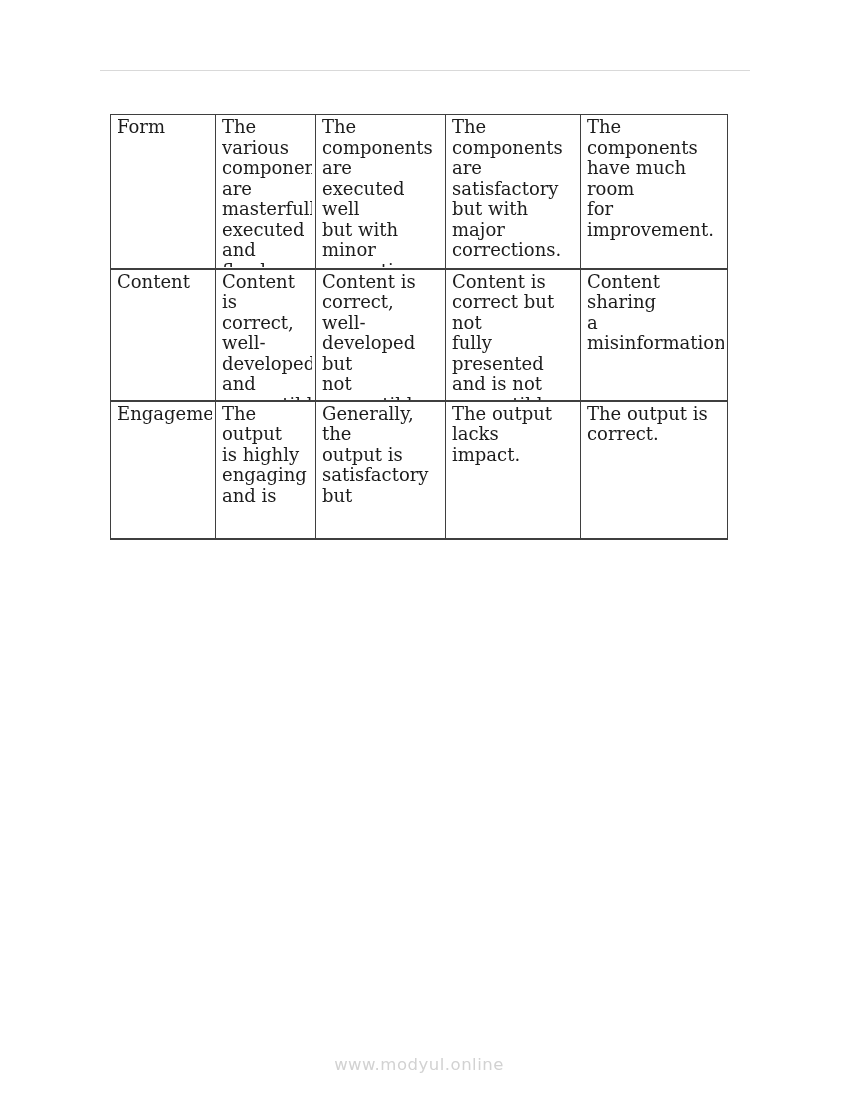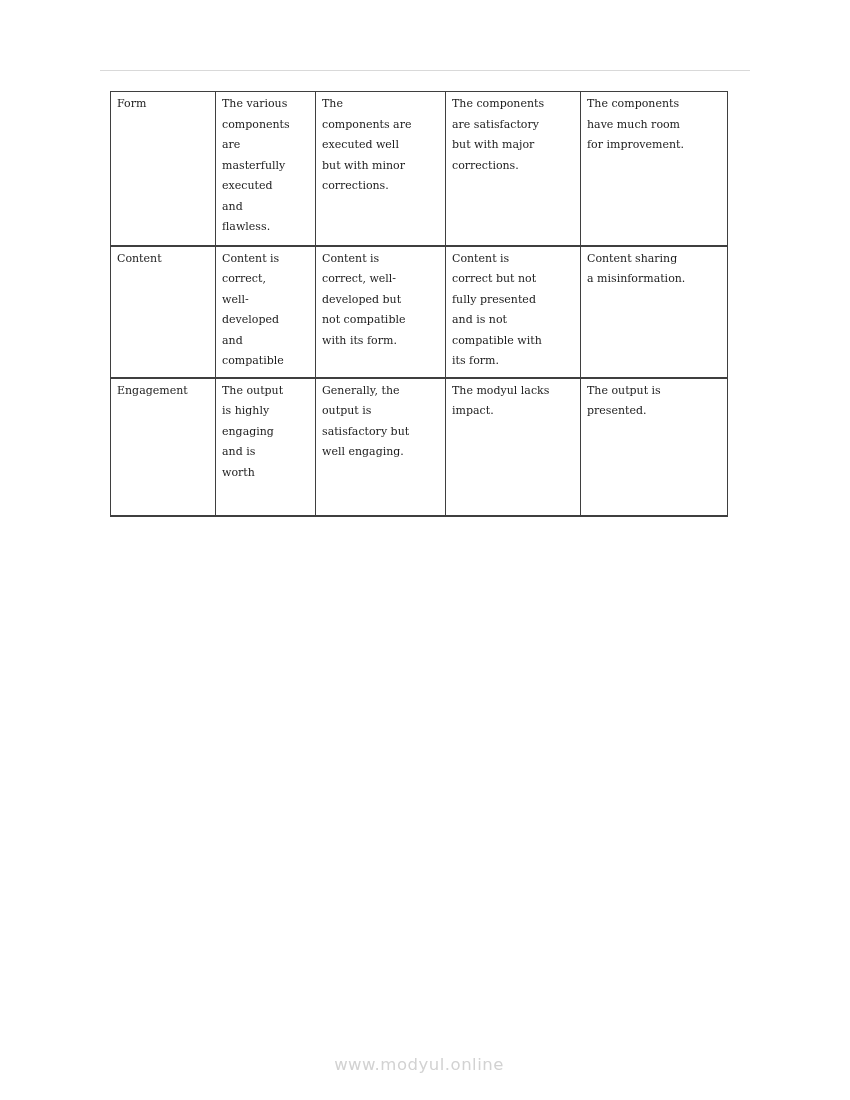--- a/index.html
+++ b/index.html
@@ -20,25 +20,25 @@
     position: absolute;
     left: 100px;
     top: 70px;
     width: 650px;
     height: 1px;
     background: #d9d9d9;
   }
   #rubric {
     position: absolute;
     left: 110px;
-    top: 91px;
+    top: 114px;
     width: 617px;
     border-collapse: collapse;
     table-layout: fixed;
-    font-size: 11px;
+    font-size: 18px;
     line-height: 20.5px;
   }
   #rubric td {
     border: 1px solid #3f3f3f;
     vertical-align: top;
     padding: 2px 3px 0 6px;
     box-sizing: border-box;
   }
   #rubric tr + tr td { border-top: 2px solid #3f3f3f; }
   #rubric tr:last-child td { border-bottom: 2px solid #3f3f3f; }
@@ -157,26 +157,26 @@
 worth
 sharing.</div>
         </td>
         <td>
           <div class="cell-inner">Generally, the
 output is
 satisfactory but
 well engaging.</div>
         </td>
         <td>
-          <div class="cell-inner">The modyul lacks
+          <div class="cell-inner">The output lacks
 impact.</div>
         </td>
         <td>
           <div class="cell-inner">The output is
-presented.</div>
+correct.</div>
         </td>
       </tr>
     </tbody>
   </table>
 
   <div id="watermark">www.modyul.online</div>
 
 </div>
 
 </body></html>

